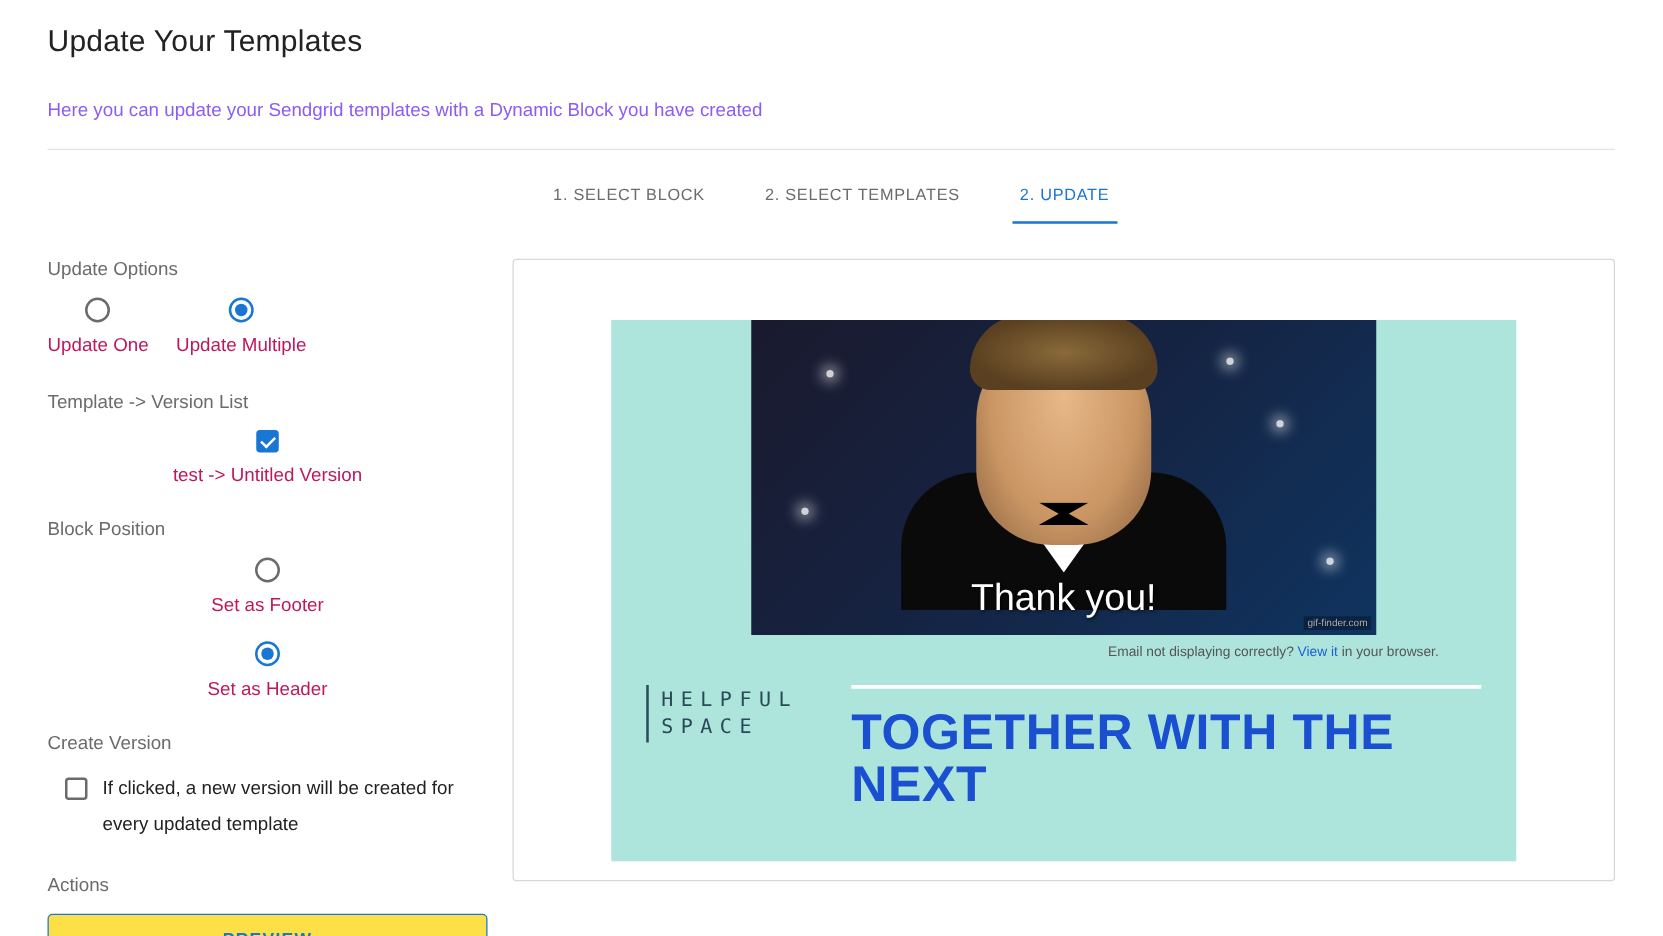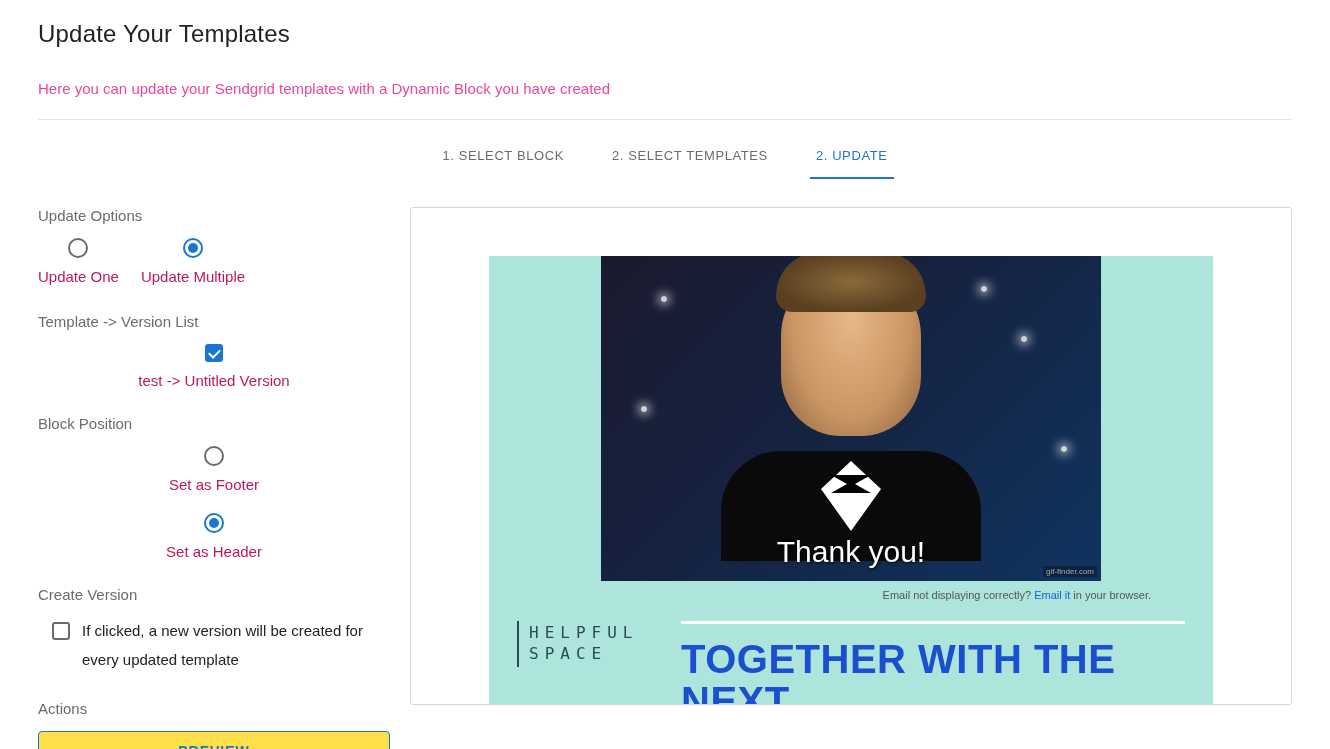--- a/index.html
+++ b/index.html
@@ -12,21 +12,21 @@
     }
     .page-title {
       font-size: 24px;
       font-weight: 500;
       color: #222;
       margin-bottom: 18px;
       letter-spacing: 0.2px;
     }
     .page-subtitle {
       font-size: 15px;
-      color: #ec4899;
+      color: #8b5cf6;
       margin-bottom: 22px;
       margin-top: 32px;
     }
     .hr {
       border: none;
       border-top: 1px solid #e4e4e4;
       margin-bottom: 18px;
     }
     .tabs {
       display: flex;
@@ -149,21 +149,21 @@
     .preview-panel::-webkit-scrollbar { width: 14px; }
     .preview-panel::-webkit-scrollbar-track { background: #f7f7f7; }
     .preview-panel::-webkit-scrollbar-thumb { background: #c8c8c8; border-radius: 7px; border: 3px solid #f7f7f7; }
     .email-body {
       background: #ade5dd;
       margin: 48px auto 0 auto;
       width: 724px;
       padding-bottom: 40px;
     }
     .hero-img {
-      width: 500px; height: 325px;
+      width: 500px; height: 252px;
       margin: 0 auto;
       display: block;
       background: linear-gradient(135deg, #1a1a2e 0%, #16213e 40%, #0f3460 100%);
       position: relative;
       overflow: hidden;
       padding-left: 12px;
     }
     .hero-img .face {
       position: absolute;
       top: 10px; left: 50%; transform: translateX(-50%);
@@ -342,21 +342,21 @@
         <div class="sparkle" style="top:190px;left:460px"></div>
         <div class="suit"></div>
         <div class="collar"></div>
         <div class="face"></div>
         <div class="hair"></div>
         <div class="bowtie"></div>
         <div class="hero-text">Thank you!</div>
         <div class="watermark">gif-finder.com</div>
       </div>
       <div class="view-browser">
-        <span>Email not displaying correctly? </span><a href="#">Email it</a><span> in your browser.</span>
+        <span>Email not displaying correctly? </span><a href="#">View it</a><span> in your browser.</span>
       </div>
       <div class="email-columns">
         <div class="logo-col">
           <div class="logo-text">HELPFUL</div>
           <div class="logo-text">SPACE</div>
         </div>
         <div class="headline-col">
           <div class="headline-rule"></div>
           <div class="headline">TOGETHER WITH THE NEXT</div>
         </div>

